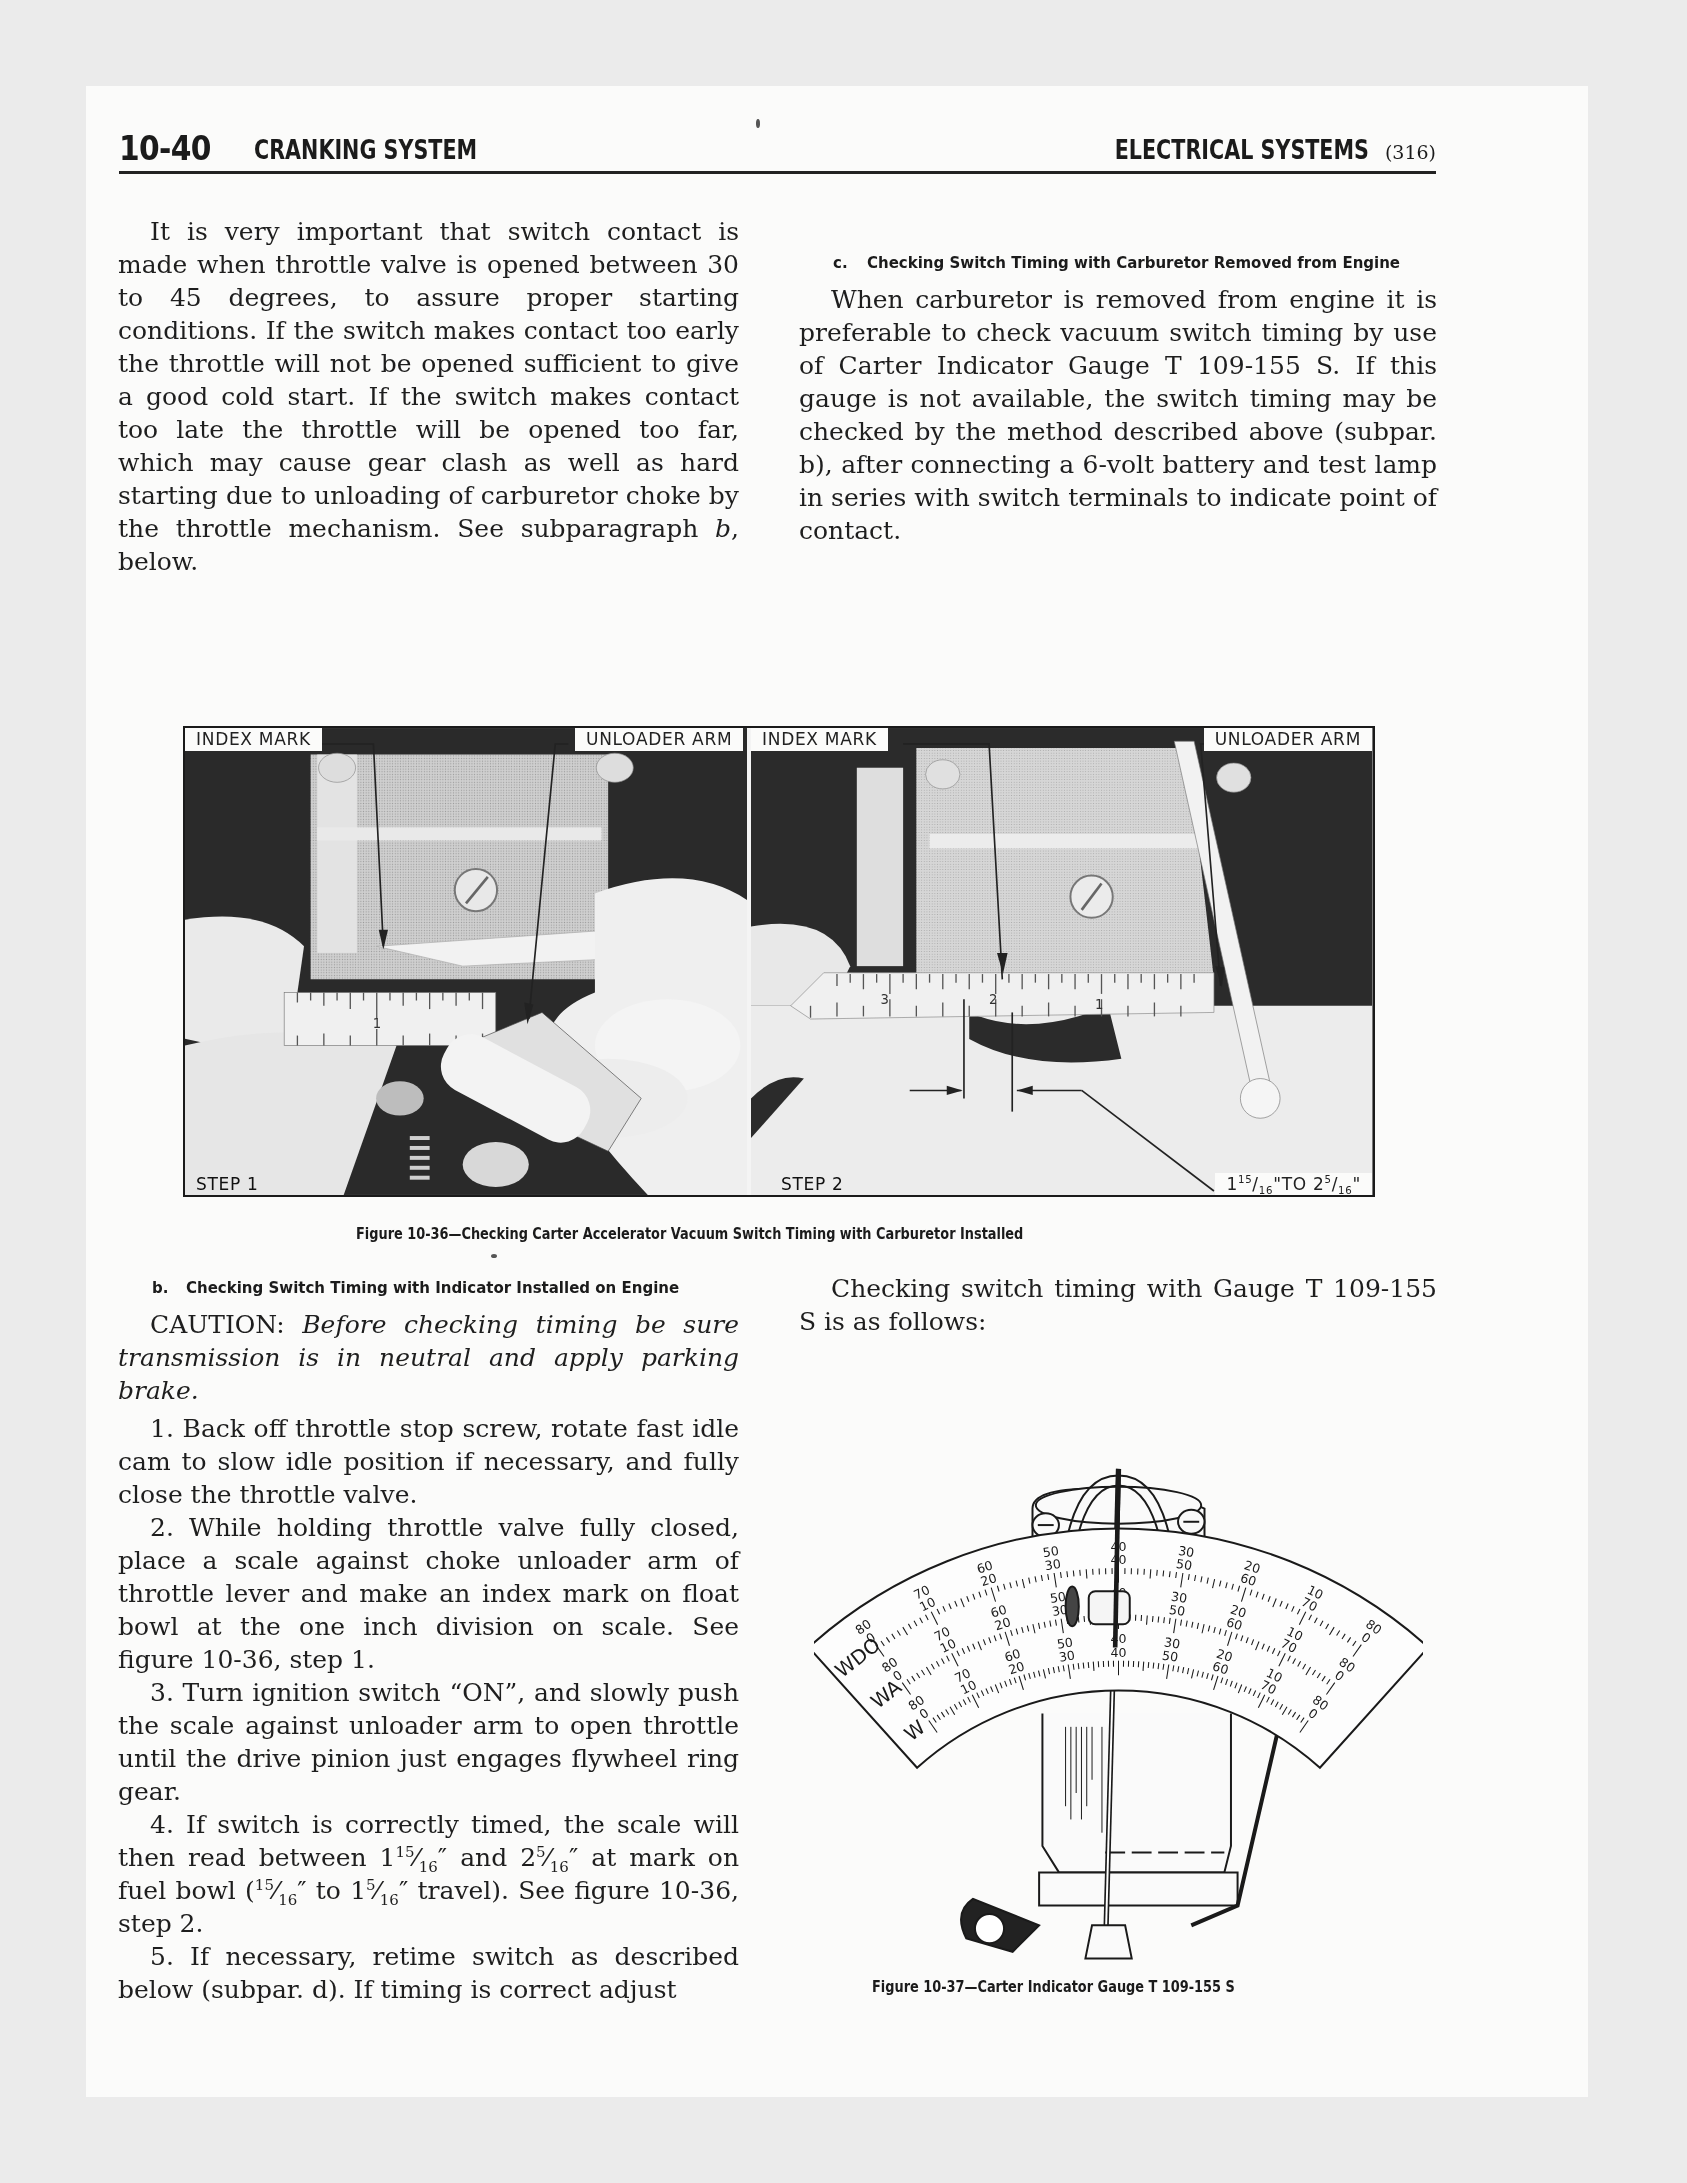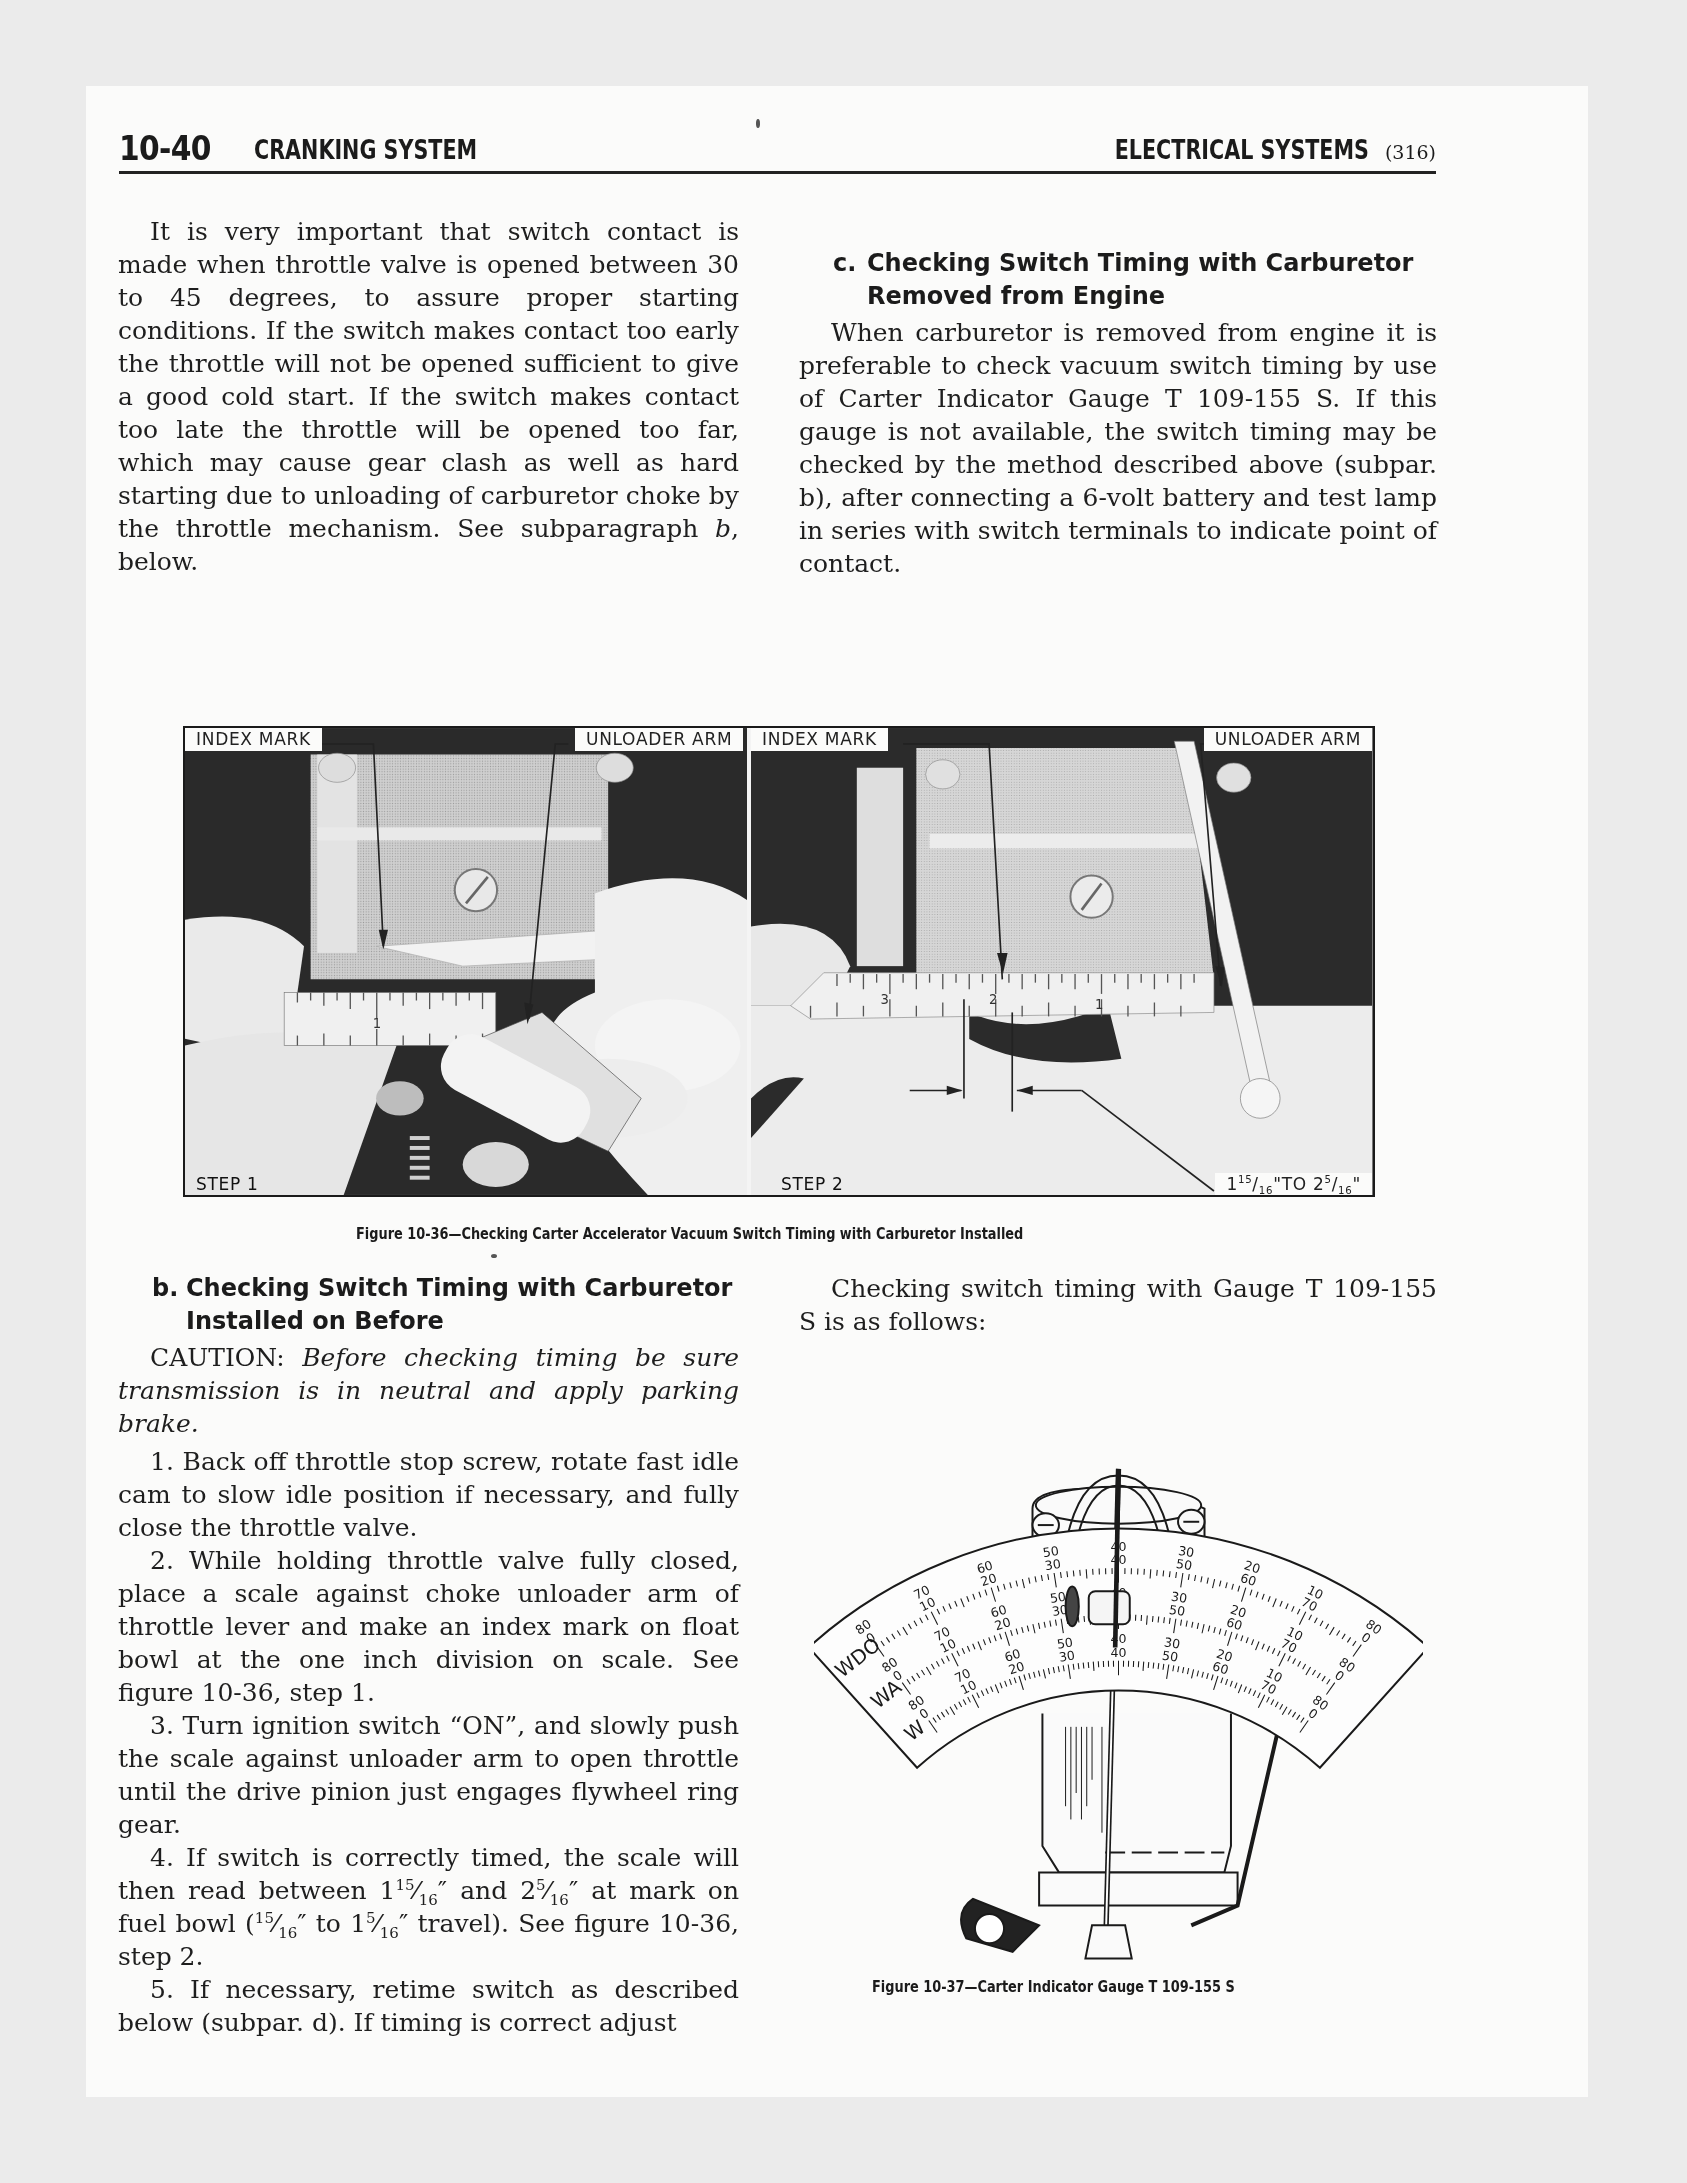--- a/index.html
+++ b/index.html
@@ -11,21 +11,21 @@
   .hdr-sec { font-size:26.5px; margin-left:2.6px; display:inline-block; transform:scaleX(0.78); transform-origin:left; position:absolute; left:132px; top:5.3px; white-space:nowrap; }
   .hdr-right { position:absolute; right:0; top:5.3px; font-family:"DejaVu Sans", sans-serif; font-weight:bold; font-size:26.5px; color:#1b1b1b; white-space:nowrap; }
   .hdr-right .sys { display:inline-block; transform:scaleX(0.78); transform-origin:right; margin-right:6.6px; }
   .hdr-right .pg { font-family:"DejaVu Serif", serif; font-weight:normal; font-size:19px;margin-top:20px; }
   .hdr-rule { position:absolute; left:119px; top:171px; width:1317px; height:3.3px; background:#222; }
 
   .col { position:absolute; font-family:"DejaVu Serif", serif; font-size:25px; line-height:33px; color:#1e1e1e; text-align:justify; }
   .col p { margin:0; }
   .col .ind { text-indent:32px; }
   .col .gap { margin-top:5.3px; }
-  .heading { font-family:"DejaVu Sans", sans-serif; font-weight:bold; font-size:24px; line-height:33px; color:#1b1b1b; text-align:left; padding-left:34px; text-indent:-34px; margin-left:34px; }
+  .heading { font-family:"DejaVu Sans", sans-serif; font-weight:bold; font-size:15px; line-height:33px; color:#1b1b1b; text-align:left; padding-left:34px; text-indent:-34px; margin-left:34px; }
   .heading .lbl { display:inline-block; width:34px; text-indent:0; }
   .it { font-style:italic; }
   sup, sub { font-size:60%; line-height:0; }
 
   .fig1 { position:absolute; left:183px; top:726px; width:1188px; height:467px; border:2.6px solid #1a1a1a; background:#777; overflow:hidden; }
   .photo { position:absolute; top:0; height:467px; overflow:hidden; }
   .photo.left { left:0; width:562px; }
   .photo.right { left:566px; width:621px; }
   .photo-divider { position:absolute; left:562px; top:0; width:4px; height:467px; background:#f4f4f4; }
   .photo-label { position:absolute; background:#fbfbfa; font-family:"DejaVu Sans", sans-serif; font-size:17px; color:#222; padding:0 11px; line-height:22.5px; letter-spacing:0.7px; white-space:nowrap; }
@@ -242,21 +242,21 @@
     <div class="photo-label" style="left:19px; bottom:0; background:transparent; color:#111;">STEP 2</div>
     <div class="photo-label" style="right:0; bottom:0;"><span>1</span><sup>15</sup>/<sub>16</sub><span>"TO 2</span><sup>5</sup>/<sub>16</sub><span>"</span></div>
   </div>
 </div>
 
 <div class="cap" style="left:356px; top:1225px; transform:scaleX(0.86); transform-origin:left;">Figure 10-36—Checking Carter Accelerator Vacuum Switch Timing with Carburetor Installed</div>
 <div class="paper-mark" style="left:491px;top:1254px;width:6px;height:4px;"></div>
 
 <div class="col" style="left:118px; top:1272px; width:621px;">
   <div class="heading">
-    <span class="lbl">b.</span><span>Checking Switch Timing with Carburetor Installed on Before</span>
+    <span class="lbl">b.</span><span>Checking Switch Timing with Indicator Installed on Engine</span>
   </div>
   <p class="ind" style="margin-top:2.6px;"><span>CAUTION:</span> <span class="it">Before checking timing be sure transmission is in neutral and apply parking brake.</span></p>
   <p class="ind gap">1. Back off throttle stop screw, rotate fast idle cam to slow idle position if necessary, and fully close the throttle valve.</p>
   <p class="ind">2. While holding throttle valve fully closed, place a scale against choke unloader arm of throttle lever and make an index mark on float bowl at the one inch division on scale. See figure 10-36, step 1.</p>
   <p class="ind">3. Turn ignition switch “ON”, and slowly push the scale against unloader arm to open throttle until the drive pinion just engages flywheel ring gear.</p>
   <p class="ind"><span>4. If switch is correctly timed, the scale will then read between 1</span><sup>15</sup>⁄<sub>16</sub><span>″ and 2</span><sup>5</sup>⁄<sub>16</sub><span>″ at mark on fuel bowl (</span><sup>15</sup>⁄<sub>16</sub><span>″ to 1</span><sup>5</sup>⁄<sub>16</sub><span>″ travel). See figure 10-36, step 2.</span></p>
   <p class="ind">5. If necessary, retime switch as described below (subpar. d). If timing is correct adjust</p>
 </div>
 
 <div class="col" style="left:799px; top:1272px; width:638px;">

